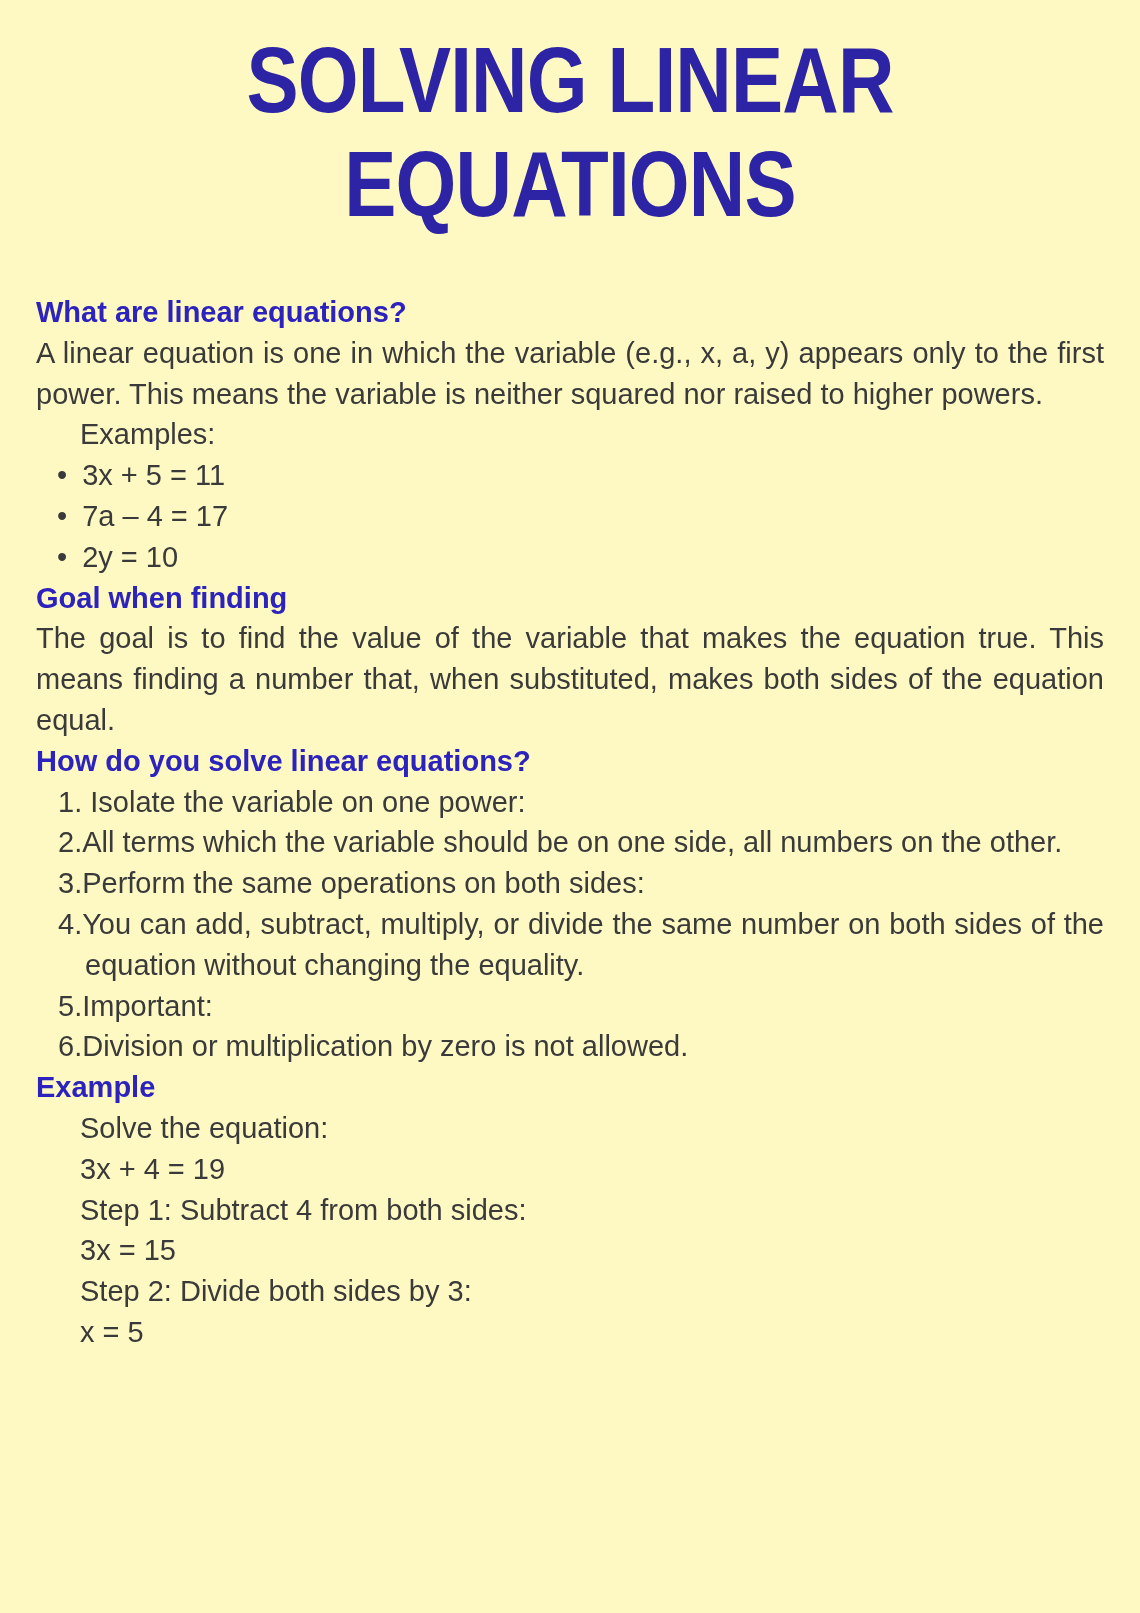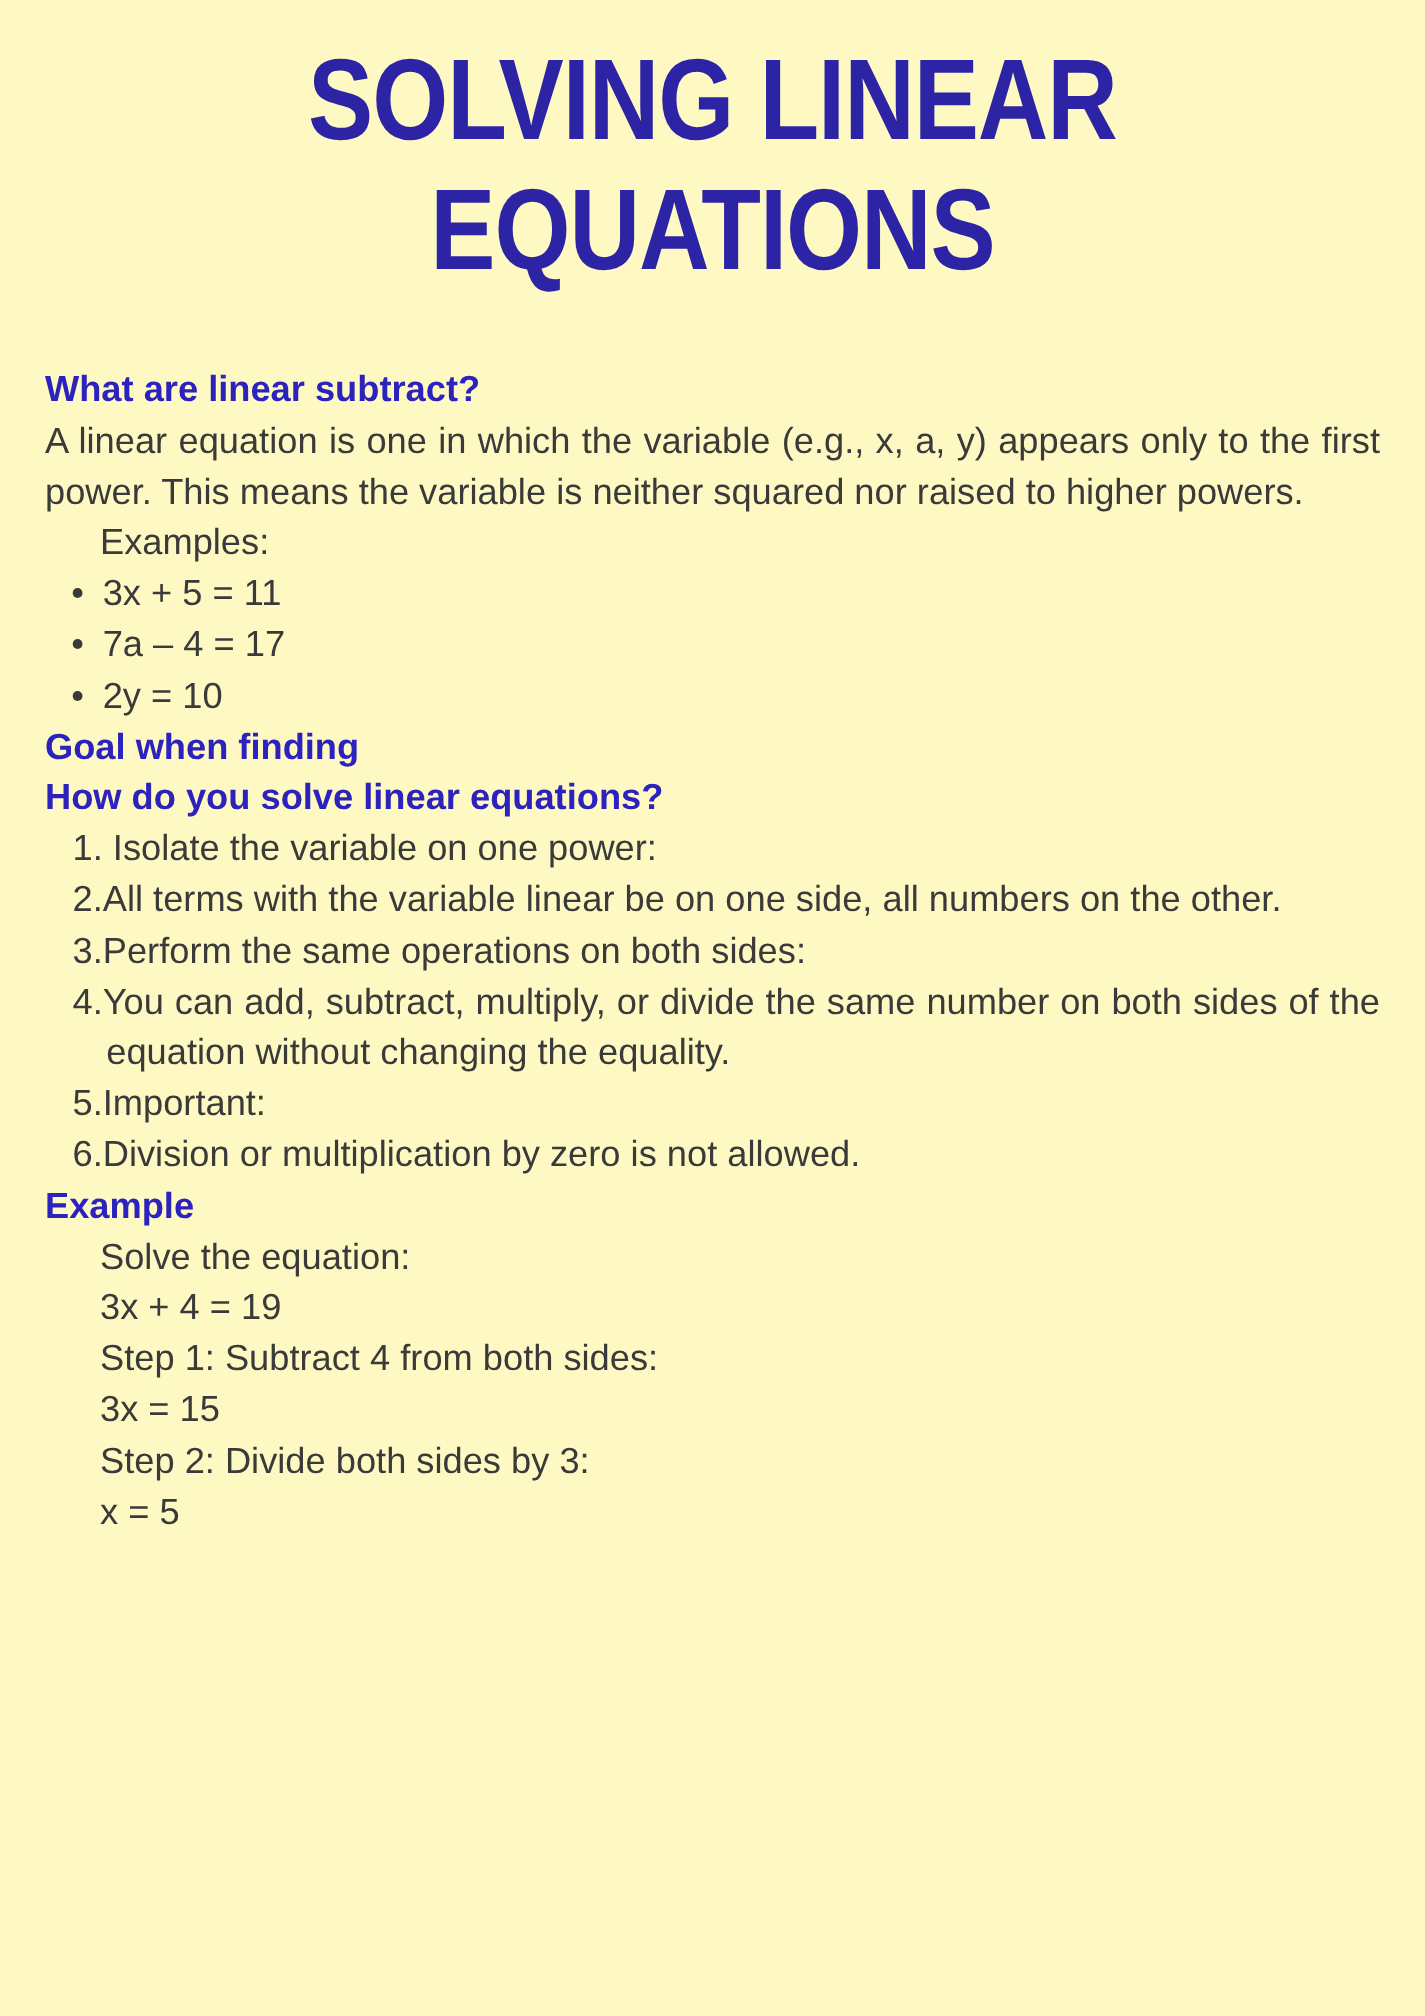--- a/index.html
+++ b/index.html
@@ -76,43 +76,44 @@
 
 <div class="page">
 
   <div class="title-block">
     <span class="title-line">SOLVING LINEAR</span>
     <span class="title-line">EQUATIONS</span>
   </div>
 
   <div class="content">
 
-    <div class="h2">What are linear subtract?</div>
+    <div class="h2">What are linear equations?</div>
     <div class="para">A linear equation is one in which the variable (e.g., x, a, y) appears only to the first power. This means the variable is neither squared nor raised to higher powers.</div>
     <div class="line">Examples:</div>
 
     <div class="bullet-item">
       <span class="bullet-marker">•</span><span>3x + 5 = 11</span>
     </div>
     <div class="bullet-item">
       <span class="bullet-marker">•</span><span>7a – 4 = 17</span>
     </div>
     <div class="bullet-item">
       <span class="bullet-marker">•</span><span>2y = 10</span>
     </div>
 
     <div class="h2">Goal when finding</div>
+    <div class="para">The goal is to find the value of the variable that makes the equation true. This means finding a number that, when substituted, makes both sides of the equation equal.</div>
 
     <div class="h2">How do you solve linear equations?</div>
 
     <div class="step-item">
       <span class="step-marker">1. </span><span>Isolate the variable on one power:</span>
     </div>
     <div class="step-item">
-      <span class="step-marker">2.</span><span>All terms with the variable linear be on one side, all numbers on the other.</span>
+      <span class="step-marker">2.</span><span>All terms which the variable should be on one side, all numbers on the other.</span>
     </div>
     <div class="step-item">
       <span class="step-marker">3.</span><span>Perform the same operations on both sides:</span>
     </div>
     <div class="step-item">
       <span class="step-marker">4.</span><span>You can add, subtract, multiply, or divide the same number on both sides of the equation without changing the equality.</span>
     </div>
     <div class="step-item">
       <span class="step-marker">5.</span><span>Important:</span>
     </div>

